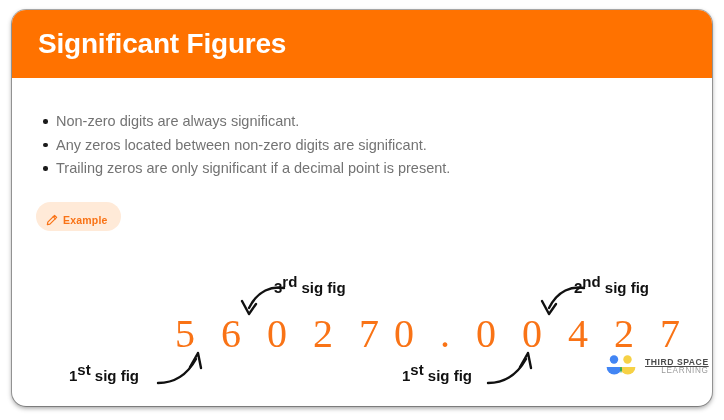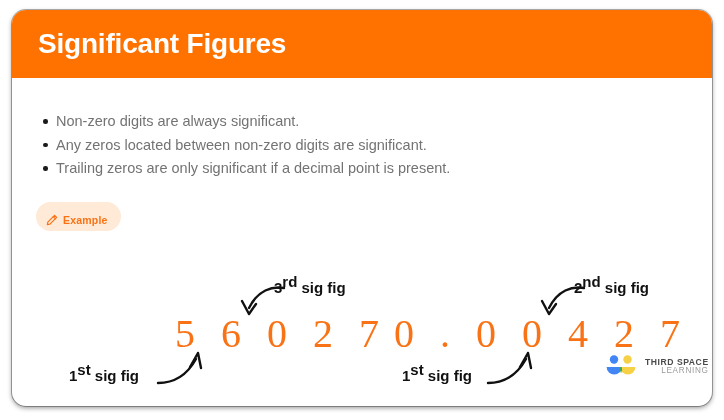--- a/index.html
+++ b/index.html
@@ -164,20 +164,21 @@
     gap: 7px;
   }
   .logo-mark { display: block; width: 34px; height: 26px; }
   .logo-text { line-height: 1.08; }
   .logo-line1 {
     font-size: 8.6px;
     font-weight: bold;
     letter-spacing: 0.55px;
     color: #4A4A4A;
     display: block;
+    text-decoration: underline;
   }
   .logo-line2 {
     font-size: 8.2px;
     letter-spacing: 0.7px;
     color: #9A9A9A;
     display: block;
     text-align: right;
   }
 </style>
 </head>

